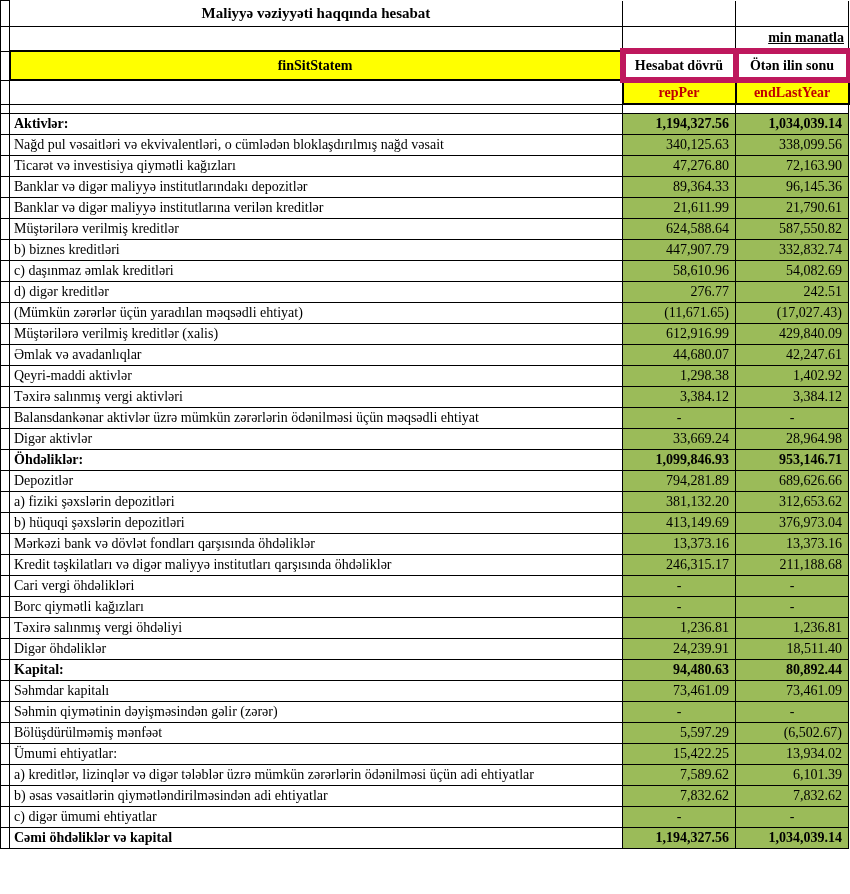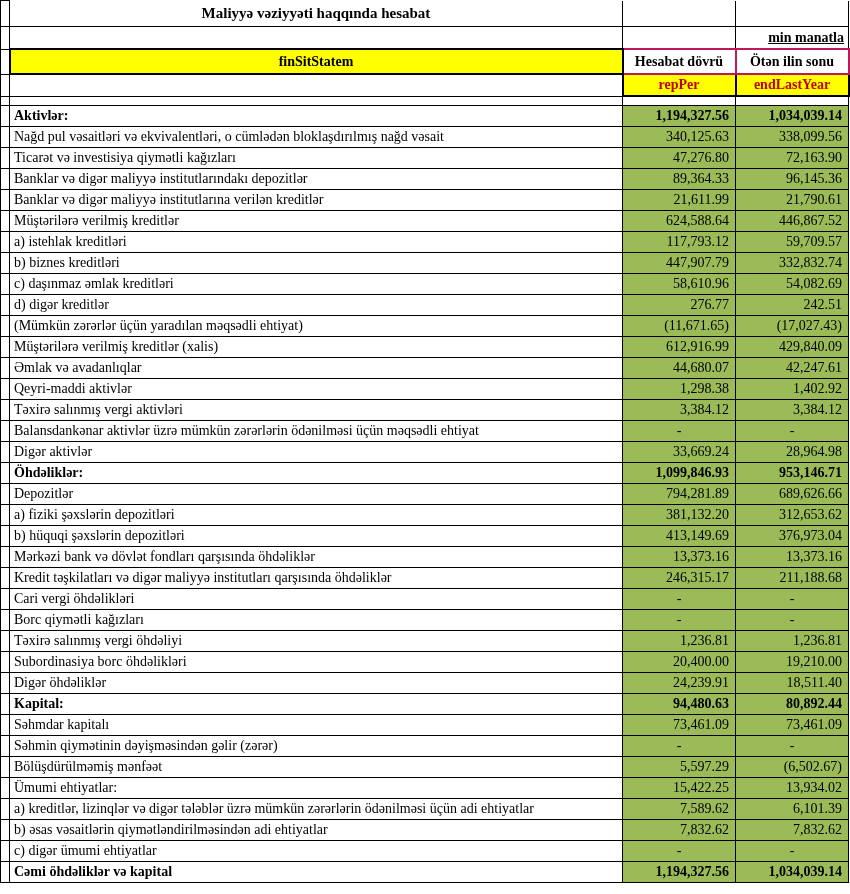--- a/index.html
+++ b/index.html
@@ -24,21 +24,21 @@
   
   tr.r-title td{height:25px; border-left:none; border-top:none;}
   tr.r-title td.gutter{border:1px solid #000;}
   td.title{font-weight:bold; text-align:center; font-size:15px; border:1px solid #000;margin-top:8px;}
   
   tr.r-unit td{height:21px;}
   td.unit{font-weight:bold; text-align:right; font-size:14px;text-decoration:underline;}
   
   tr.r-head td{height:23px;}
   td.name-head{background:var(--yellow,#FFFF00); font-weight:bold; text-align:center; border:2px solid #000;}
-  td.head{font-weight:bold; text-align:center; border:2px solid #be185d;}
+  td.head{font-weight:bold; text-align:center; border:6px solid #be185d;}
   
   tr.r-code td{height:20px;}
   td.code{background:var(--yellow,#FFFF00); color:var(--code-text,#C00000); font-weight:bold; text-align:center; border:2px solid #000;}
   
   tr.r-spacer td{height:8px;}
   
   td.lbl{text-align:left;}
   td.val{background:var(--green,#9BBB59); text-align:right; padding-right:6px;}
   td.val.dash{text-align:center; padding-right:4px;}
   tr.bold td{font-weight:bold;}
@@ -114,27 +114,21 @@
         <tr>
     <td class="gutter"></td>
     <td class="lbl">Banklar və digər maliyyə institutlarına verilən kreditlər</td>
     <td class="val">21,611.99</td>
     <td class="val">21,790.61</td>
   </tr>
         <tr>
     <td class="gutter"></td>
     <td class="lbl">Müştərilərə verilmiş kreditlər</td>
     <td class="val">624,588.64</td>
-    <td class="val">446,867.52</td>
-  </tr>
-        <tr>
-    <td class="gutter"></td>
-    <td class="lbl">a) istehlak kreditləri</td>
-    <td class="val">117,793.12</td>
-    <td class="val">59,709.57</td>
+    <td class="val">587,550.82</td>
   </tr>
         <tr>
     <td class="gutter"></td>
     <td class="lbl">b) biznes kreditləri</td>
     <td class="val">447,907.79</td>
     <td class="val">332,832.74</td>
   </tr>
         <tr>
     <td class="gutter"></td>
     <td class="lbl">c) daşınmaz əmlak kreditləri</td>
@@ -235,26 +229,20 @@
     <td class="gutter"></td>
     <td class="lbl">Borc qiymətli kağızları</td>
     <td class="val dash">-</td>
     <td class="val dash">-</td>
   </tr>
         <tr>
     <td class="gutter"></td>
     <td class="lbl">Təxirə salınmış vergi öhdəliyi</td>
     <td class="val">1,236.81</td>
     <td class="val">1,236.81</td>
-  </tr>
-        <tr>
-    <td class="gutter"></td>
-    <td class="lbl">Subordinasiya borc öhdəlikləri</td>
-    <td class="val">20,400.00</td>
-    <td class="val">19,210.00</td>
   </tr>
         <tr>
     <td class="gutter"></td>
     <td class="lbl">Digər öhdəliklər</td>
     <td class="val">24,239.91</td>
     <td class="val">18,511.40</td>
   </tr>
         <tr class="bold">
     <td class="gutter"></td>
     <td class="lbl">Kapital:</td>

